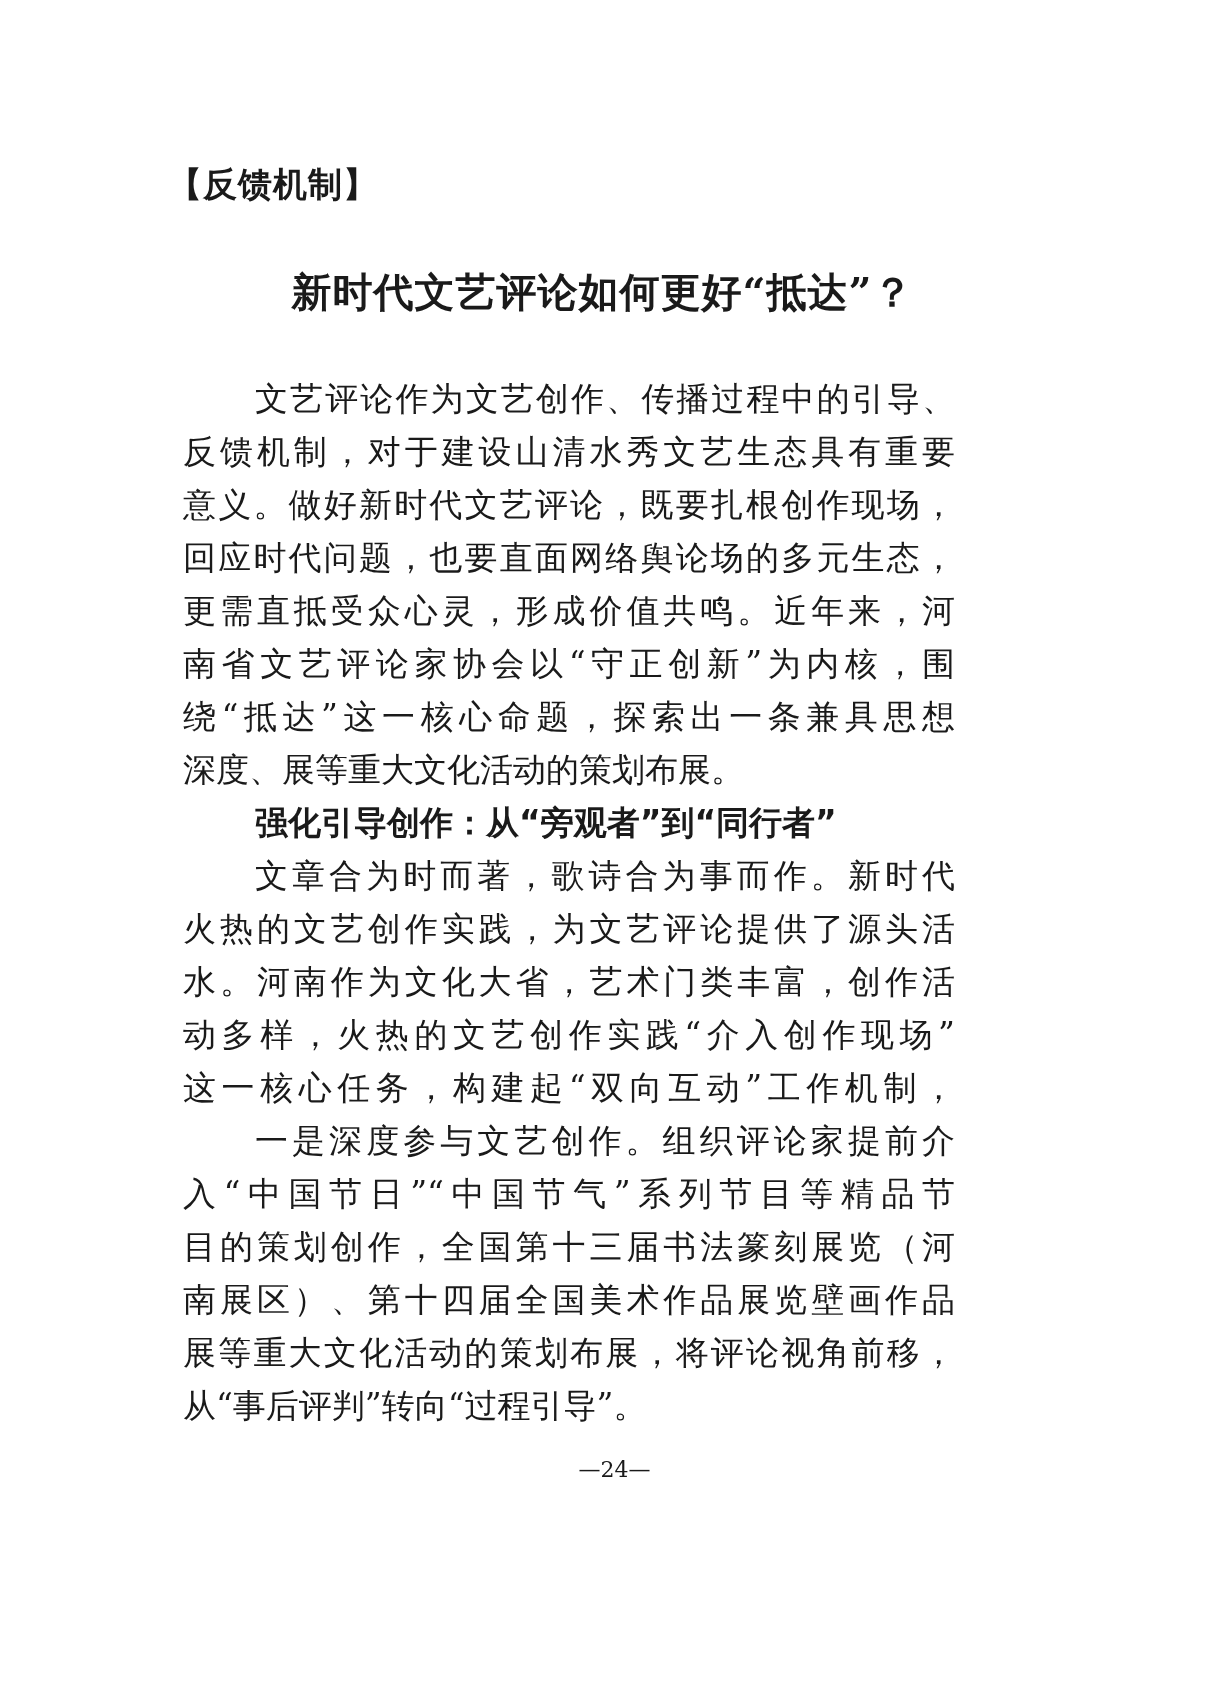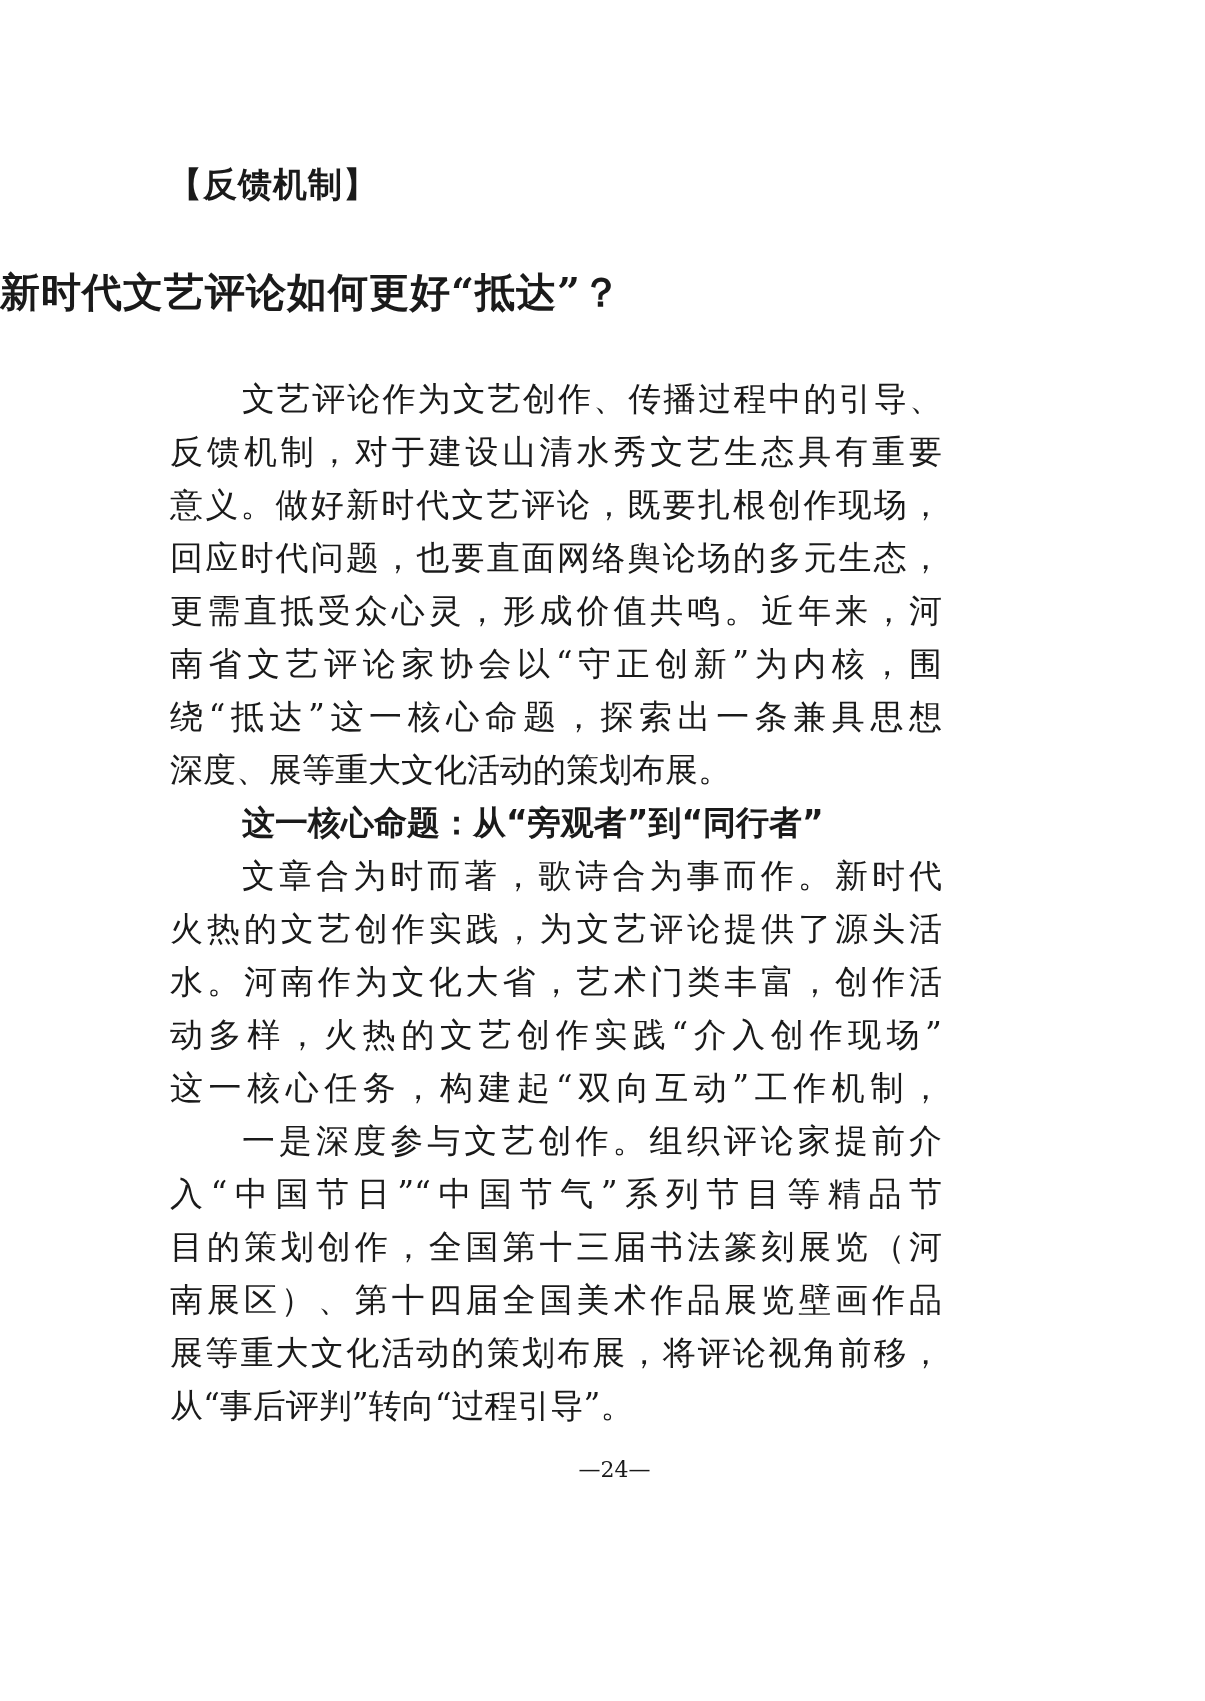--- a/index.html
+++ b/index.html
@@ -9,27 +9,27 @@
     font-family: "DejaVu Serif", "Liberation Serif", serif;
   }
   .section-tag {
     position: absolute; left: 168px; top: 160px;
     font-family: "DejaVu Sans", "Liberation Sans", sans-serif;
     font-size: 34px; font-weight: bold; letter-spacing: 1px;
     line-height: 48px;
   }
   .title {
     position: absolute; left: 0; width: 1205px; top: 262px;
-    text-align: left;
+    text-align: center;
     font-family: "DejaVu Serif", "Liberation Serif", serif;
     font-weight: bold; font-size: 40px; line-height: 60px;
     letter-spacing: 1px;
   }
   .body {
-    position: absolute; left: 170px; top: 372px; width: 772px;
+    position: absolute; left: 183px; top: 372px; width: 772px;
   }
   .line {
     height: 53px; line-height: 53px;
     font-size: 33px;
     white-space: nowrap;
     text-align: justify;
     text-align-last: justify;
   }
   .line.last { text-align-last: left; }
   .line.indent { padding-left: 72px; }
@@ -50,21 +50,21 @@
 
 <div class="body">
   <div class="line indent">文艺评论作为文艺创作、传播过程中的引导、</div>
   <div class="line">反馈机制，对于建设山清水秀文艺生态具有重要</div>
   <div class="line">意义。做好新时代文艺评论，既要扎根创作现场，</div>
   <div class="line">回应时代问题，也要直面网络舆论场的多元生态，</div>
   <div class="line">更需直抵受众心灵，形成价值共鸣。近年来，河</div>
   <div class="line">南省文艺评论家协会以“守正创新”为内核，围</div>
   <div class="line">绕“抵达”这一核心命题，探索出一条兼具思想</div>
   <div class="line last">深度、展等重大文化活动的策划布展。</div>
-  <div class="line indent heading">这一核心命题：从“旁观者”到“同行者”</div>
+  <div class="line indent heading">强化引导创作：从“旁观者”到“同行者”</div>
   <div class="line indent">文章合为时而著，歌诗合为事而作。新时代</div>
   <div class="line">火热的文艺创作实践，为文艺评论提供了源头活</div>
   <div class="line">水。河南作为文化大省，艺术门类丰富，创作活</div>
   <div class="line">动多样，火热的文艺创作实践“介入创作现场”</div>
   <div class="line">这一核心任务，构建起“双向互动”工作机制，</div>
   <div class="line indent">一是深度参与文艺创作。组织评论家提前介</div>
   <div class="line">入“中国节日”“中国节气”系列节目等精品节</div>
   <div class="line">目的策划创作，全国第十三届书法篆刻展览（河</div>
   <div class="line">南展区）、第十四届全国美术作品展览壁画作品</div>
   <div class="line">展等重大文化活动的策划布展，将评论视角前移，</div>

